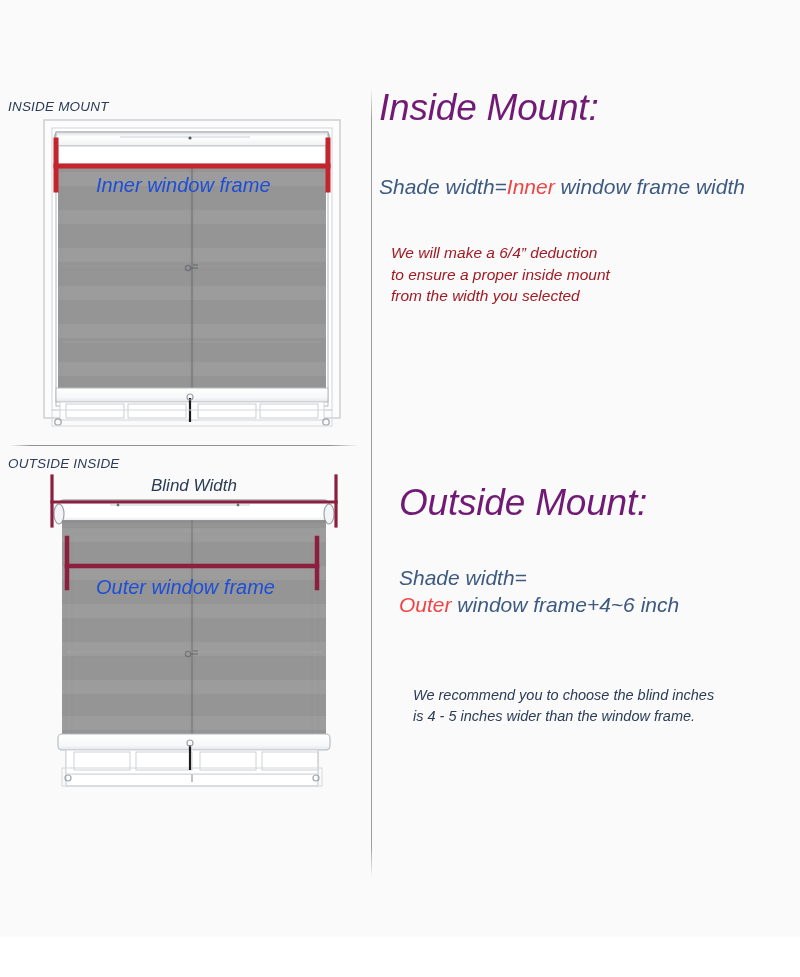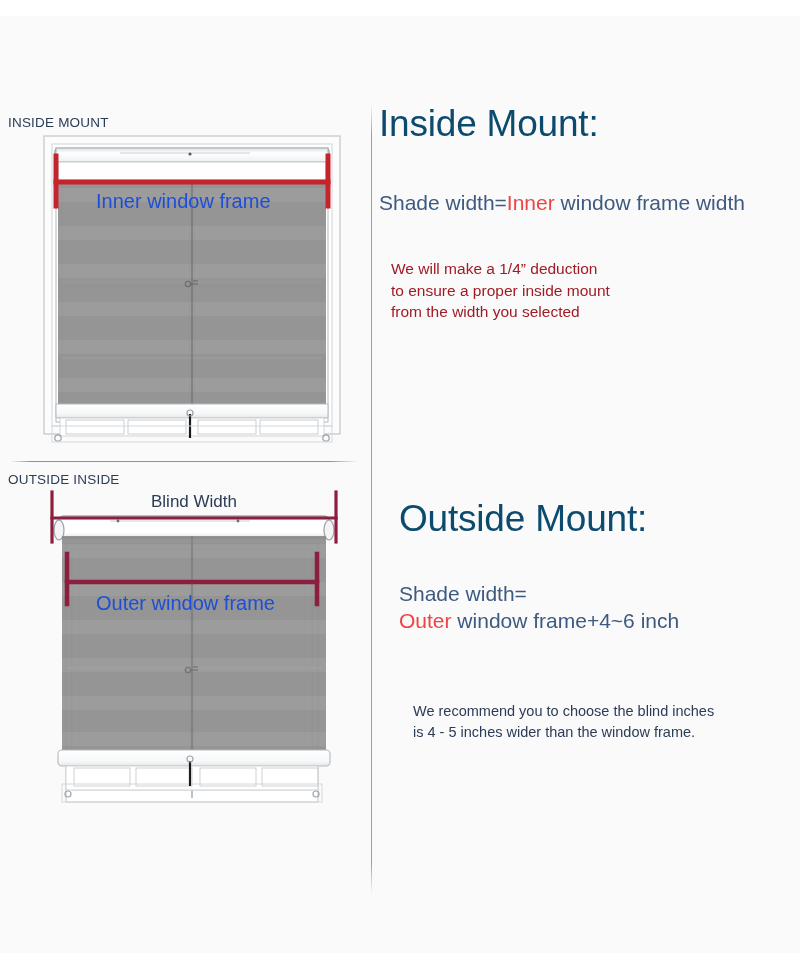--- a/index.html
+++ b/index.html
@@ -16,24 +16,25 @@
   #page {
     position: relative;
     width: 800px;
     height: 977px;
     background: #ffffff;
   }
   
   #canvas {
     position: absolute;
     left: 0;
-    top: 16px;
+    top: 0;
     width: 800px;
     height: 937px;
     background: #fafafa;
+    font-style: italic;
   }
 
   
   .v-divider {
     position: absolute;
     left: 371px;
     top: 88px;
     width: 1px;
     height: 790px;
     background: linear-gradient(to bottom,
@@ -102,21 +103,21 @@
     top: 88px;
     width: 418px;
     height: 800px;
   }
   .panel { position: absolute; left: 0; width: 418px; }
   #panel-inside  { top: 0px; }
   #panel-outside { top: 395px; margin-left: 20px; }
 
   .heading {
     font-size: 37px;
-    color: #0c4a6e;
+    color: #701a75;
     line-height: 1.1;
     margin: 0;
     font-weight: normal;
     letter-spacing: -.2px;
   }
   .formula {
     font-size: 21px;
     color: #3d5a80;
     line-height: 1.32;
     margin: 0;
@@ -337,21 +338,21 @@
       <div class="panel" id="panel-inside">
         <h2 class="heading">Inside Mount:</h2>
 
         <div class="sp-a"></div>
 
         <p class="formula"><span>Shade width=</span><span class="accent">Inner</span><span> window frame width</span></p>
 
         <div class="sp-b"></div>
 
         <div class="indent-a">
-          <p class="note">We will make a 1/4” deduction</p>
+          <p class="note">We will make a 6/4” deduction</p>
           <p class="note">to ensure a proper inside mount</p>
           <p class="note">from the width you selected</p>
         </div>
       </div>
 
       <div class="panel" id="panel-outside">
         <h2 class="heading">Outside Mount:</h2>
 
         <div class="sp-c"></div>
 

